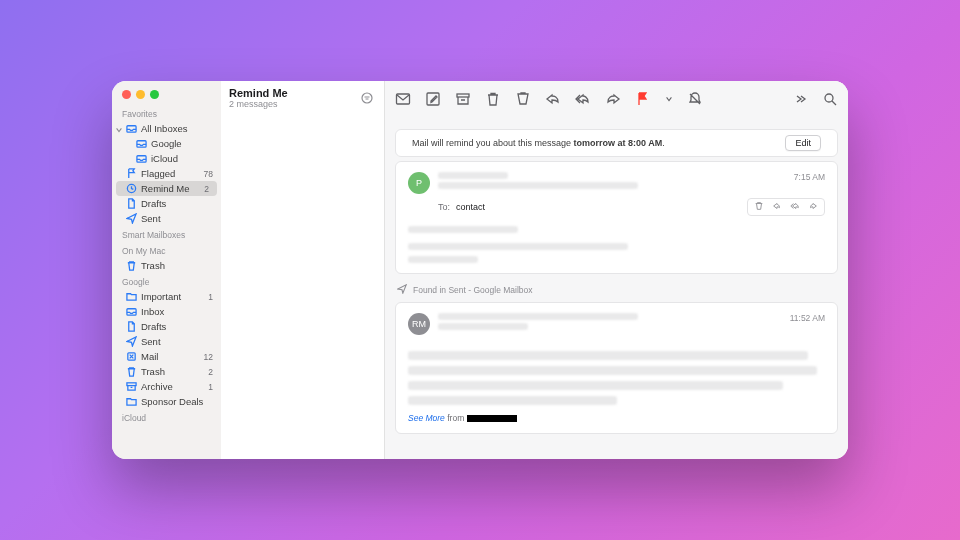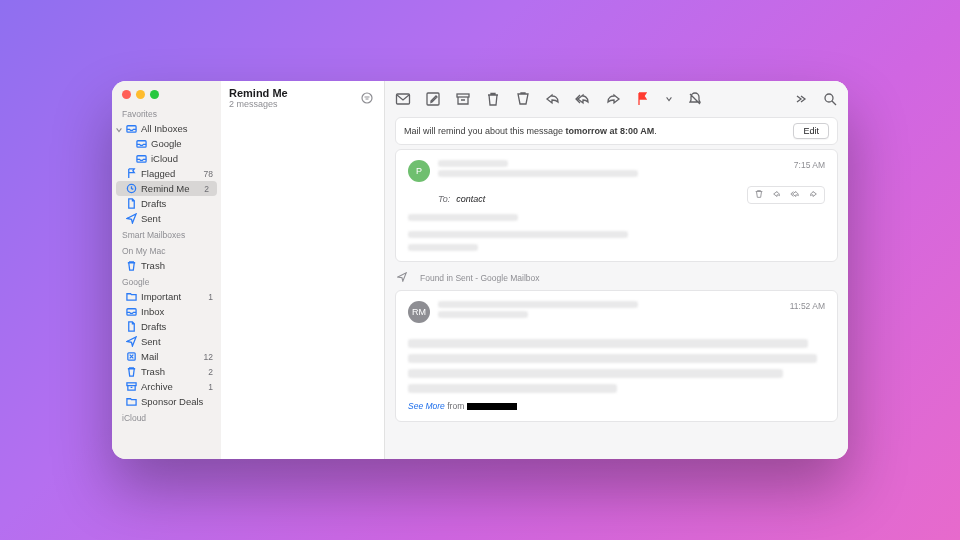--- a/index.html
+++ b/index.html
@@ -33,36 +33,36 @@
 .msg-item .bw svg{fill:#fff}
 .msg-item .time { margin-left:auto; font-size:8.5px; opacity:0.95; }
 .blur-line { height:8px; border-radius:3px; background:rgba(255,255,255,0.55); filter:blur(1px); }
 .col3 { flex:1; background:#f6f6f7; display:flex; flex-direction:column; }
 .toolbar { height:36px; display:flex; align-items:center; padding:0 10px; gap:14px; background:#f6f6f7; }
 .tb-group { display:flex; gap:14px; align-items:center; }
 .tb-spacer { flex:1; }
 .tb-btn { width:16px;height:16px; display:flex;align-items:center;justify-content:center; }
 .tb-btn svg { stroke:#616165; fill:none; stroke-width:1.3; }
 .flag svg { fill:#ff3b30; stroke:#ff3b30; }
-.remind-bar { margin:0 10px 4px; background:#fff; border:1px solid #e5e5e7; border-radius:6px; padding:5px 8px; display:flex; align-items:center; font-size:9px; color:#3c3c3c; }
+.remind-bar { margin:12px 10px 4px; background:#fff; border:1px solid #e5e5e7; border-radius:6px; padding:5px 16px; display:flex; align-items:center; font-size:9px; color:#3c3c3c; }
 .remind-bar .bold { font-weight:600; }
 .edit-btn { margin-left:auto; font-size:9px; padding:2px 9px; border:1px solid #d0d0d3; border-radius:4px; background:#fff; color:#1c1c1e; box-shadow:0 1px 1px rgba(0,0,0,0.04); }
 .card { margin:0 10px 6px; background:#fff; border:1px solid #e5e5e7; border-radius:6px; padding:10px 12px; display:flex; flex-direction:column; }
 .card .hdr { display:flex; gap:8px; }
 .avatar { width:22px;height:22px;border-radius:11px; display:flex;align-items:center;justify-content:center; font-size:9px; color:#fff; font-weight:500; flex:0 0 22px; }
 .av-green{background:#6fbf6f} .av-grey{background:#8e8e93}
 .hdr-mid { flex:1; display:flex; flex-direction:column; gap:3px; }
 .time2 { font-size:8.5px; color:#8e8e93; }
 .red-line { height:7px; border-radius:3px; background:#e9e9ea; filter:blur(0.8px); }
-.to-row { display:flex; gap:6px; font-size:9px; color:#6e6e73; padding-left:30px; margin-top:4px; align-items:flex-end;font-style:italic; }
+.to-row { display:flex; gap:6px; font-size:9px; color:#6e6e73; padding-left:30px; margin-top:4px; align-items:center; }
 .to-row .val { color:#1c1c1e; }
 .inline-tools { margin-left:auto; display:flex; gap:8px; border:1px solid #e2e2e4; border-radius:4px; padding:2px 6px; }
 .inline-tools svg { stroke:#9a9a9e; fill:none; stroke-width:1.2; width:10px;height:10px; }
 .body-blur { margin-top:10px; display:flex; flex-direction:column; gap:6px; }
-.found-bar { margin:2px 10px 4px; display:flex; align-items:center; gap:13px; font-size:8.5px; color:#8e8e93; padding:2px 2px; }
+.found-bar { margin:2px 10px 4px; display:flex; align-items:center; gap:6px; font-size:8.5px; color:#8e8e93; padding:2px 2px; }
 .found-bar svg { stroke:#8e8e93; fill:none; stroke-width:1.3; width:10px;height:10px; }
 .seemore { font-size:8.5px; margin-top:8px; }
 .seemore .lnk { color:#1f6feb;font-style:italic; }
 .seemore .from { color:#6e6e73; }
 .seemore .blk { display:inline-block; width:50px; height:7px; background:#000; vertical-align:middle; }
 </style>
 </head>
 <body>
 
 <div class="window">

